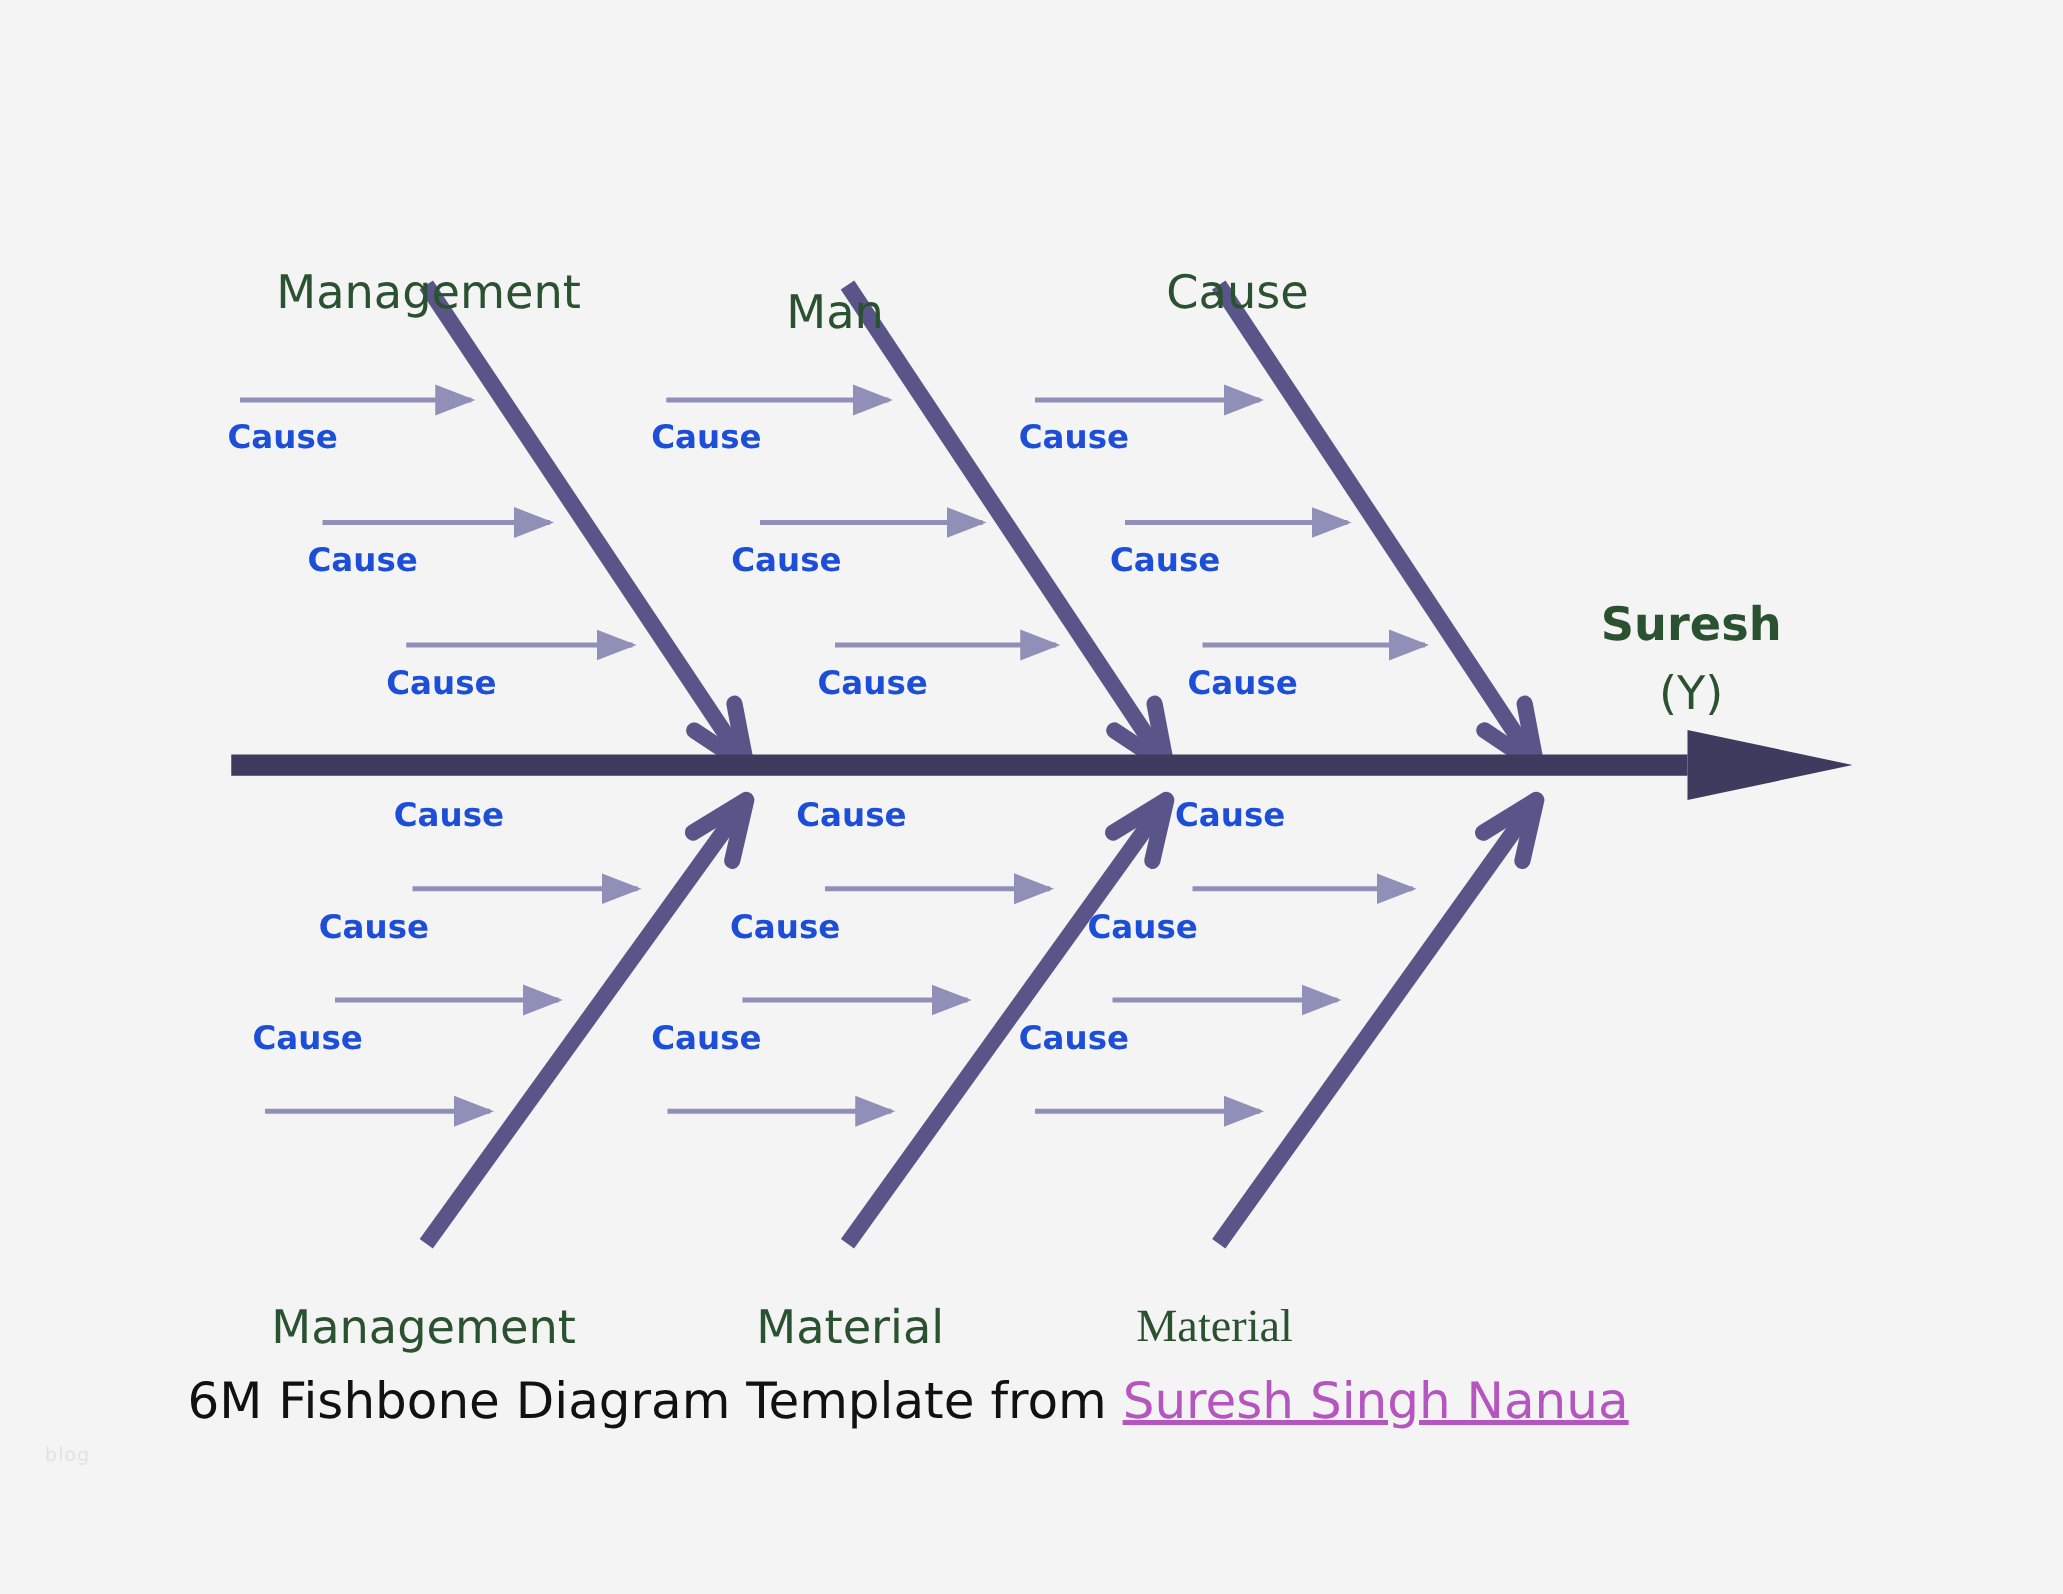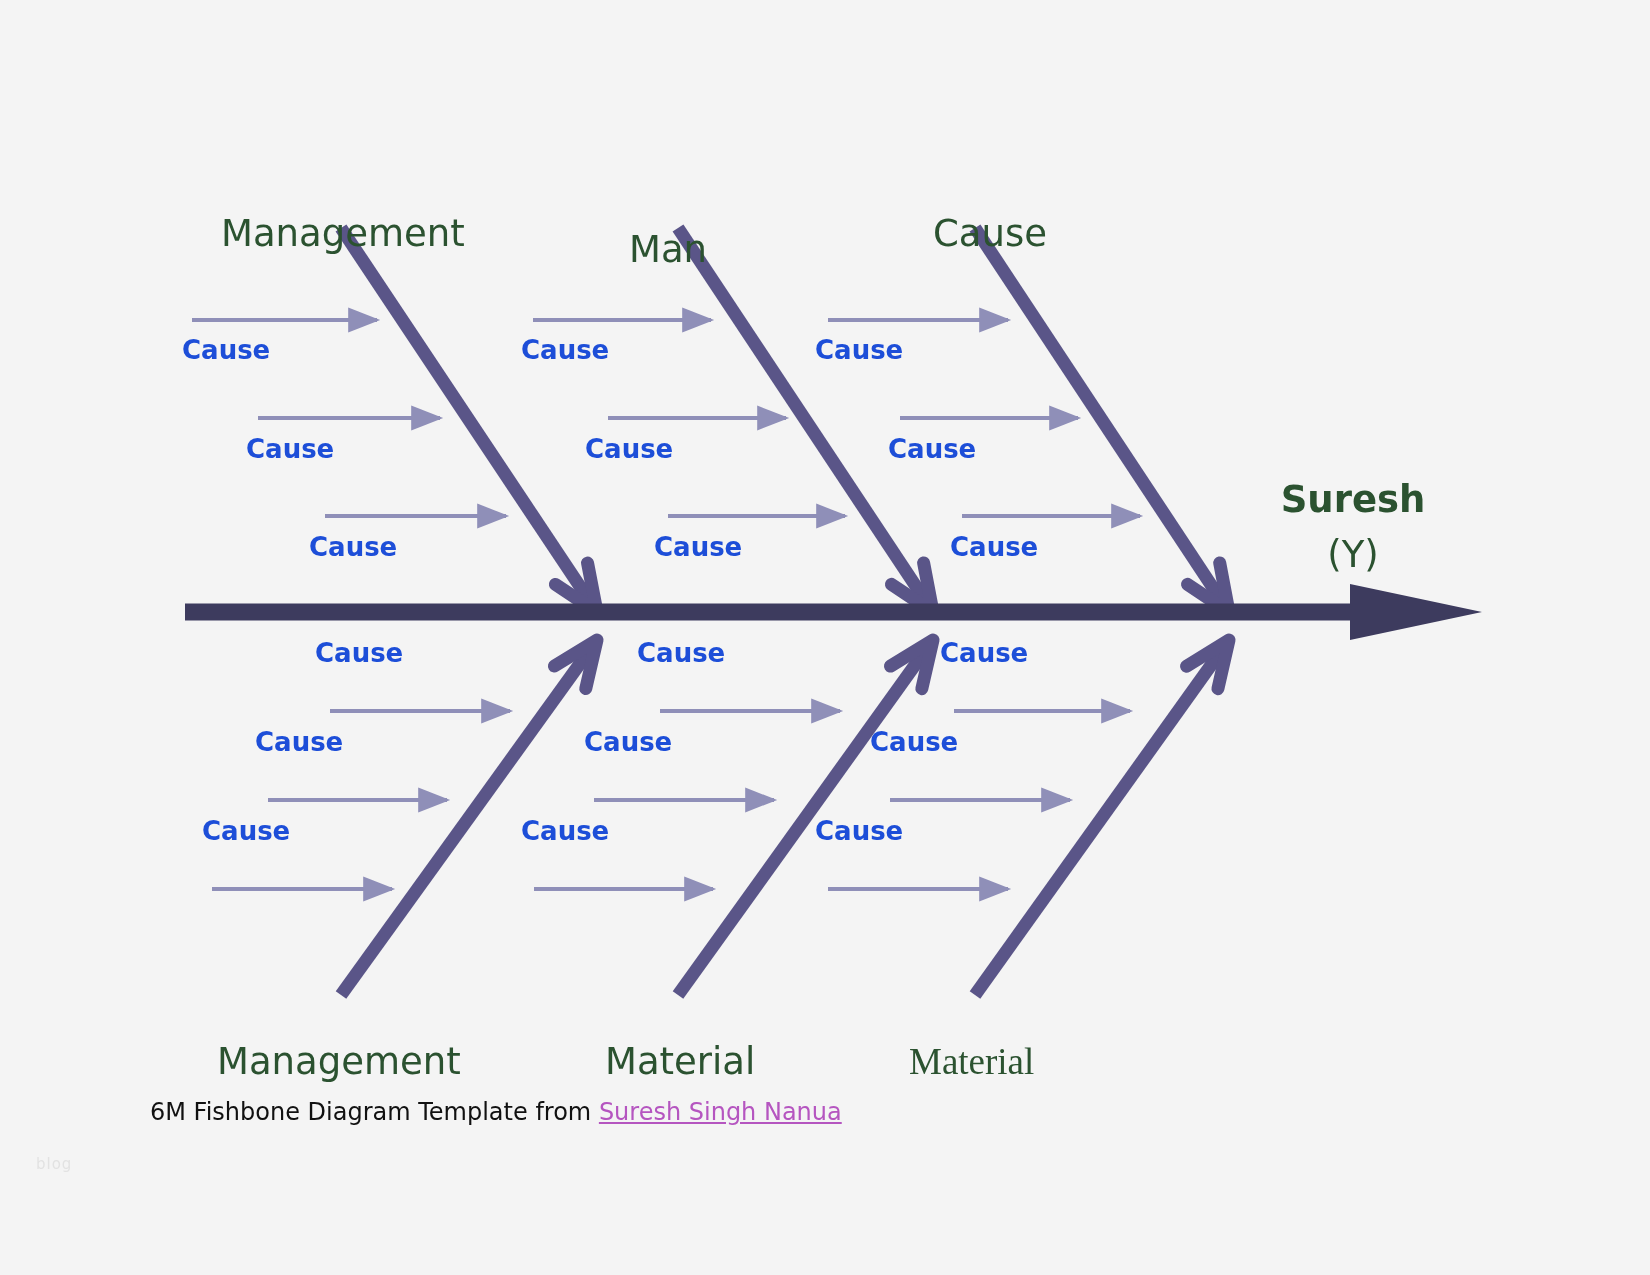--- a/index.html
+++ b/index.html
@@ -65,21 +65,21 @@
     left: 1268px;
     top: 478px;
     width: 170px;
     text-align: center;
   }
   #effect-block .effect-sub { margin-top: 12px; }
   #footer-caption {
     position: absolute;
     left: 150px;
     top: 1098px;
-    font-size: 24px;
+    font-size: 40px;
     color: #111111;
     font-family: "DejaVu Sans", sans-serif;
     white-space: nowrap;
   }
   #footer-caption .credit-link {
     color: #b555c0;
     text-decoration: underline;
     text-decoration-color: #b555c0;
     cursor: pointer;
   }

